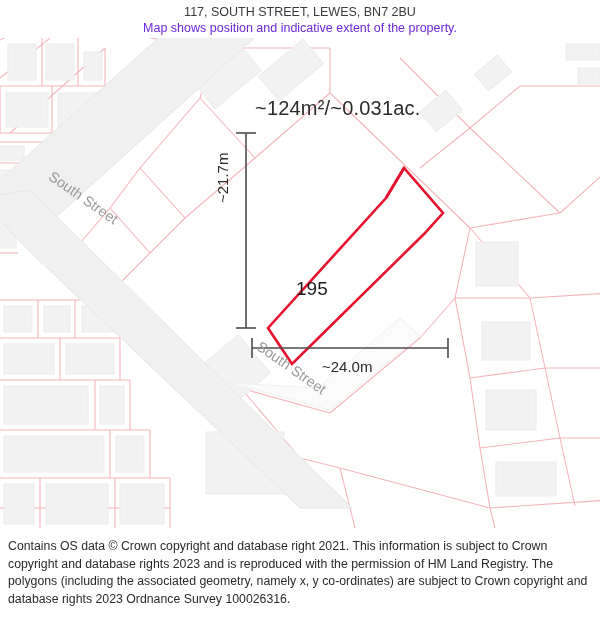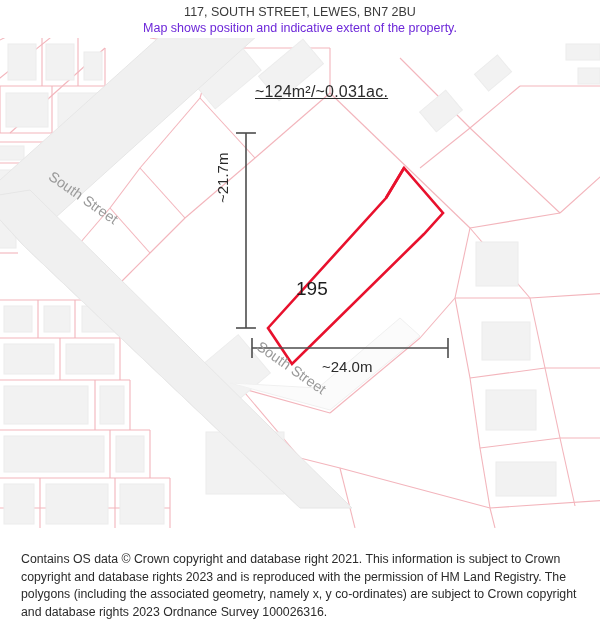--- a/index.html
+++ b/index.html
@@ -48,24 +48,23 @@
     left: 0;
     top: 0;
   }
   .overlay-text {
     position: absolute;
     font-family: "Liberation Sans", sans-serif;
     color: #2b2b2b;
   }
   #area-label {
     left: 255px;
-    top: 45px;
-    font-size: 16px;
+    top: 59px;
+    font-size: 20px;
     letter-spacing: 0.2px;
-    text-decoration: underline;
   }
   #plot-number {
     left: 296px;
     top: 240px;
     font-size: 19px;
     color: #1d1d1d;
   }
   #width-label {
     left: 322px;
     top: 320px;
@@ -100,21 +99,21 @@
   }
   #footer {
     position: absolute;
     left: 0;
     top: 528px;
     width: 600px;
     padding: 6px 4px 0 4px;
     box-sizing: border-box;
   }
   #footer p {
-    margin: 17px;
+    margin: 4px;
     font-size: 12.3px;
     line-height: 17.5px;
     color: #2b2b2b;
   }
 </style>
 </head>
 <body>
 
 <div id="page">
 

